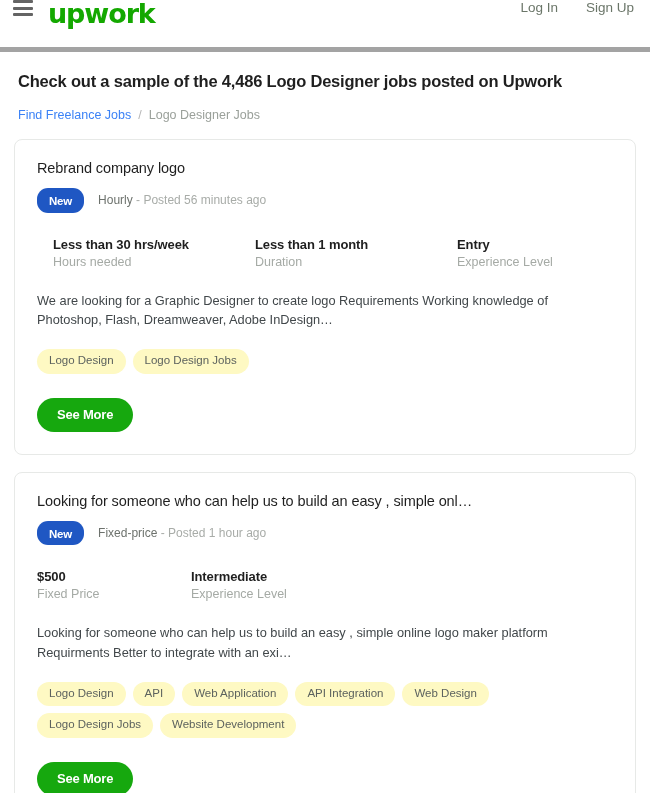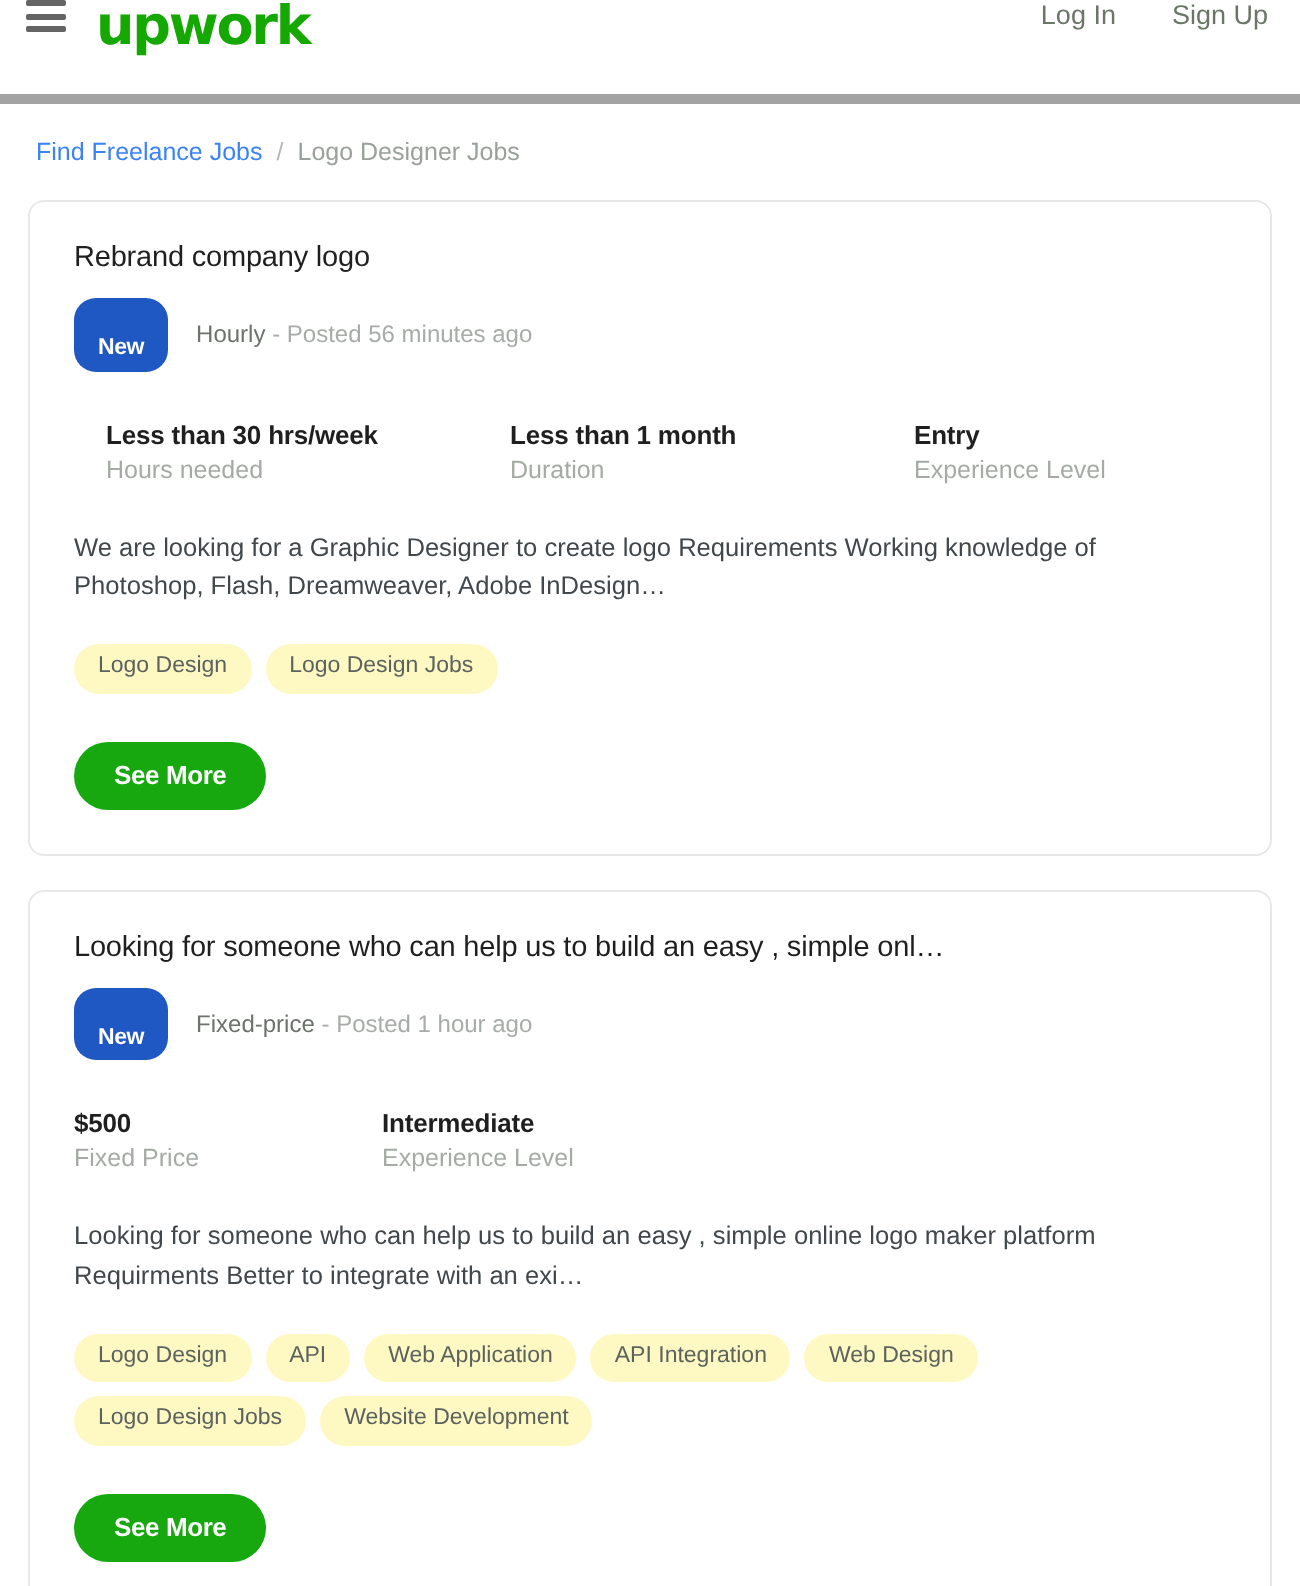--- a/index.html
+++ b/index.html
@@ -86,21 +86,21 @@
     display: flex;
     align-items: center;
     margin-top: 12px;
   }
   .badge-new {
     background: #1f57c3;
     color: #fff;
     font-size: 11.5px;
     font-weight: bold;
     border-radius: 11px;
-    padding: 20px 12px 5px 12px;
+    padding: 8px 12px 5px 12px;
     line-height: 1;
     letter-spacing: -0.2px;
   }
   .meta-text {
     margin-left: 14px;
     font-size: 12px;
     color: #a8aca8;
   }
   .meta-text .meta-strong { color: #6d726d; }
 
@@ -176,20 +176,21 @@
     <span></span>
   </div>
   <div class="brand">upwork</div>
   <div class="topbar-spacer"></div>
   <div class="toplink">Log In</div>
   <div class="toplink">Sign Up</div>
 </div>
 
 <div class="content">
 
+  <div class="page-title">Check out a sample of the 4,486 Logo Designer jobs posted on Upwork</div>
 
   <div class="breadcrumb">
     <span class="crumb-link">Find Freelance Jobs</span>
     <span class="crumb-sep">/</span>
     <span class="crumb-current">Logo Designer Jobs</span>
   </div>
 
   <div class="card">
     <div class="job-title">Rebrand company logo</div>
 

